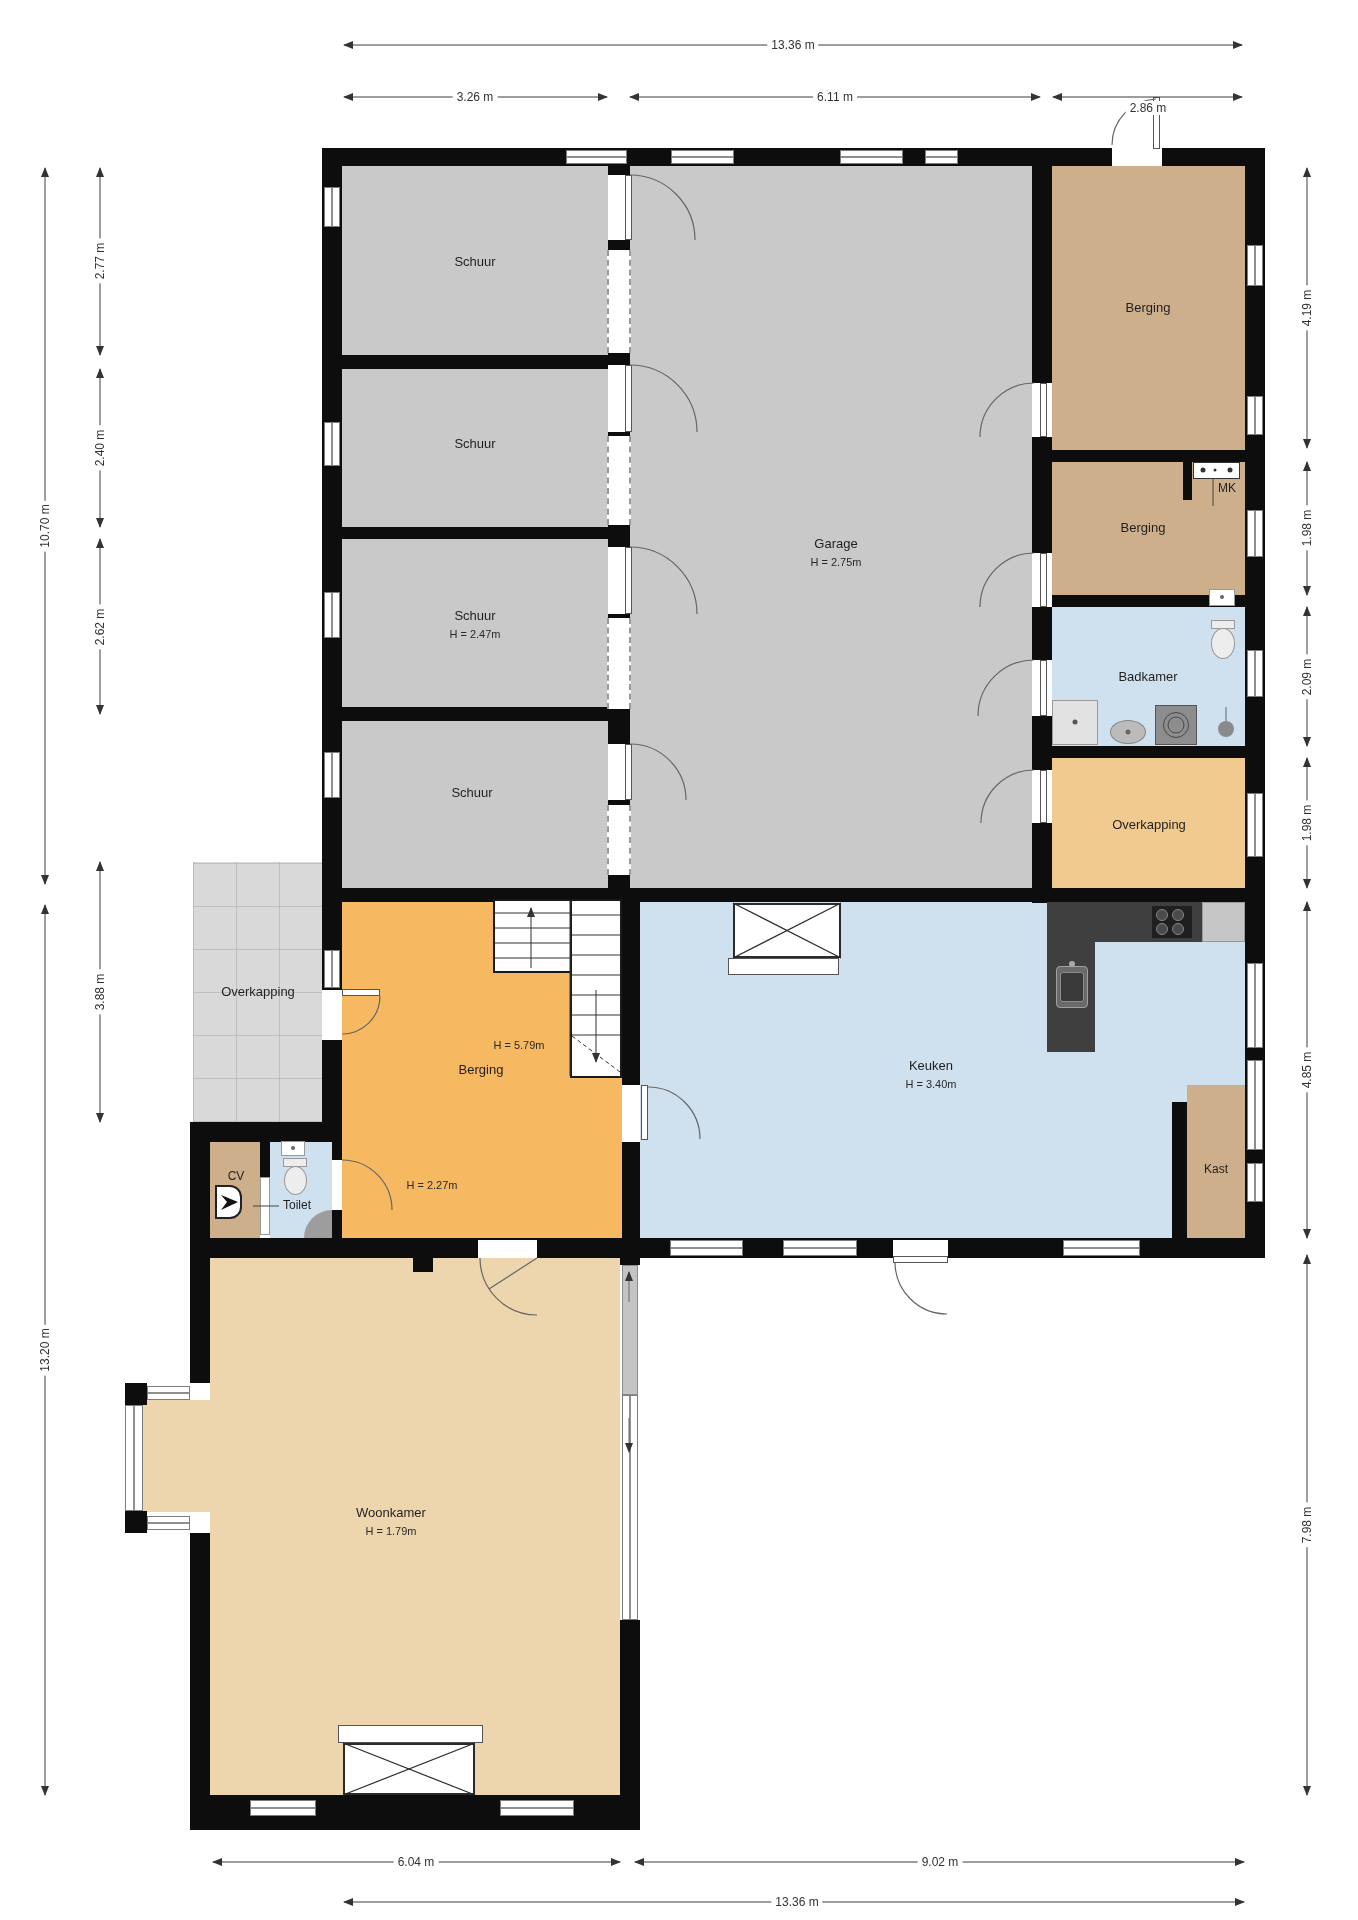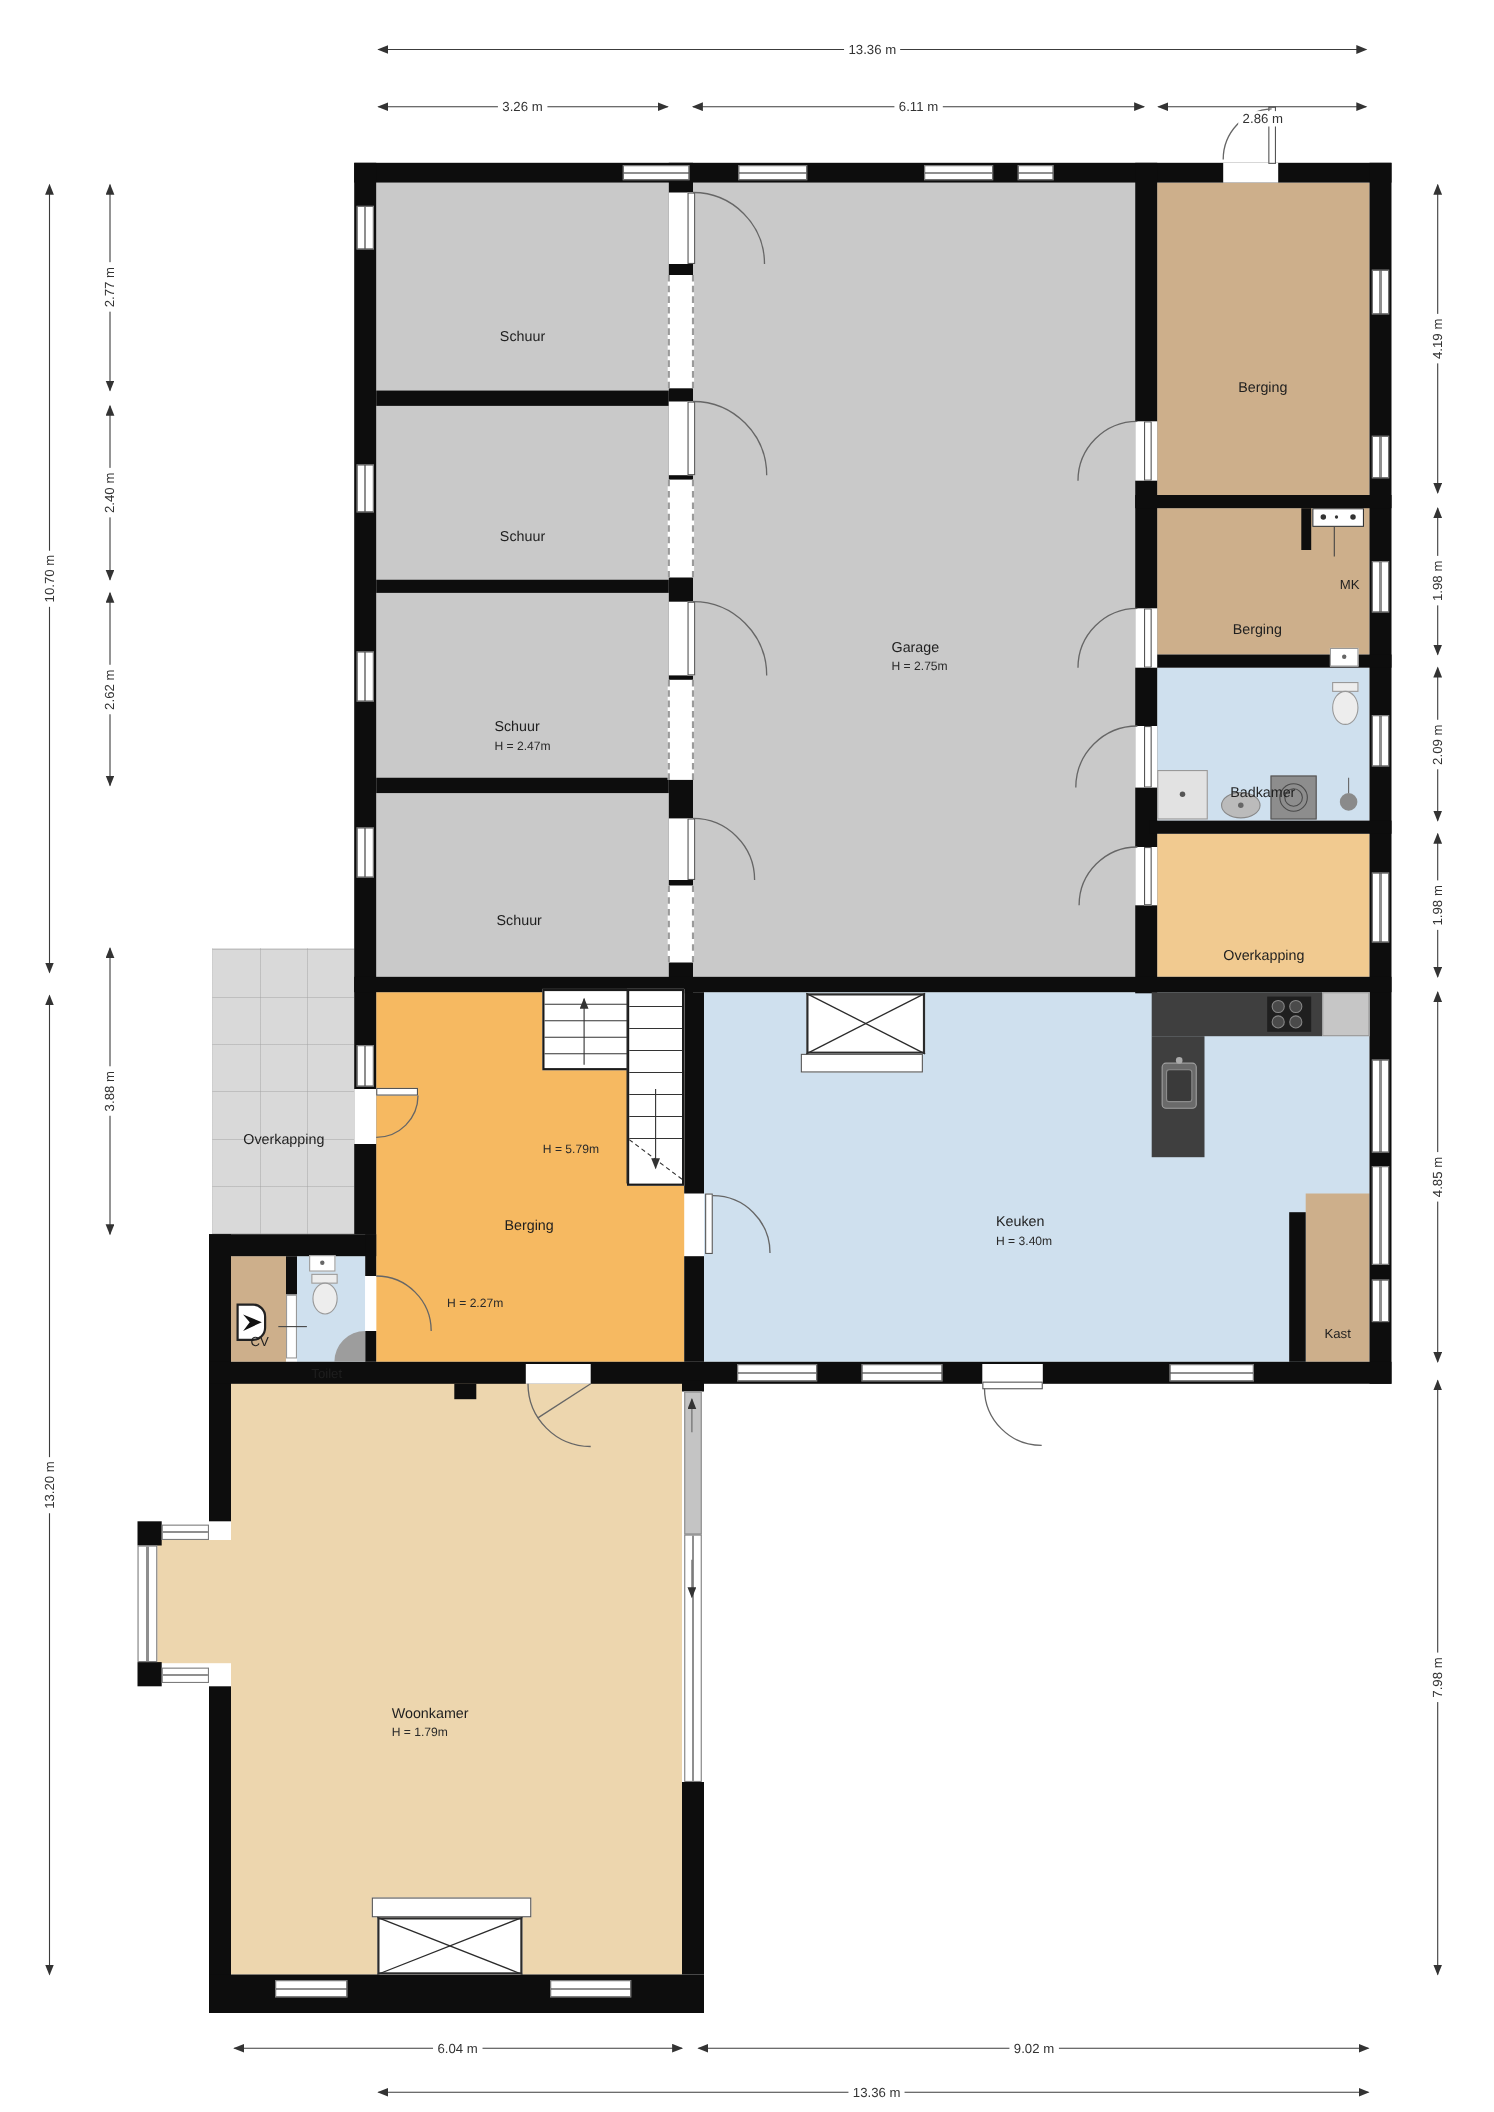--- a/index.html
+++ b/index.html
@@ -5,21 +5,21 @@
   html,body{margin:0;padding:0;background:#fff;font-family:"Liberation Sans",sans-serif;}
   #plan{position:relative;width:1358px;height:1920px;background:#ffffff;overflow:hidden;}
   .room{position:absolute;}
   .wall{position:absolute;background:#0d0d0d;}
   .gap{position:absolute;background:#ffffff;}
   .winh{position:absolute;background:linear-gradient(#ffffff 42%,#8f8f8f 42%,#8f8f8f 58%,#ffffff 58%);border:1px solid #7d7d7d;box-sizing:border-box;}
   .winv{position:absolute;background:linear-gradient(90deg,#ffffff 42%,#8f8f8f 42%,#8f8f8f 58%,#ffffff 58%);border:1px solid #7d7d7d;box-sizing:border-box;}
   .dashv{position:absolute;background:#fff;border-left:2px dashed #9a9a9a;border-right:2px dashed #9a9a9a;box-sizing:border-box;}
   .leaf{position:absolute;background:#fff;border:1px solid #555;box-sizing:border-box;}
   .fix{position:absolute;box-sizing:border-box;}
-  .rlabel{position:absolute;transform:translate(-50%,-50%);font-size:13px;color:#1f1f1f;white-space:nowrap;line-height:1.55;margin-top:44px;}
+  .rlabel{position:absolute;transform:translate(-50%,-50%);text-align:center;font-size:13px;color:#1f1f1f;white-space:nowrap;line-height:1.55;}
   .rlabel .h{display:block;font-size:11px;color:#2a2a2a;}
   .rlabel.small{font-size:12px;}
   .hlabel{position:absolute;transform:translate(-50%,-50%);font-size:11px;color:#2a2a2a;white-space:nowrap;}
   .dim{position:absolute;transform:translate(-50%,-50%);background:#fff;font-size:12px;color:#333;padding:0 4px;white-space:nowrap;z-index:6;}
   .dim.v{transform:translate(-50%,-50%) rotate(-90deg);}
   .tiles{background-image:
     repeating-linear-gradient(0deg,rgba(160,160,160,.45) 0 1px,transparent 1px 43px),
     repeating-linear-gradient(90deg,rgba(160,160,160,.45) 0 1px,transparent 1px 43px);}
   svg.lines{position:absolute;left:0;top:0;z-index:5;pointer-events:none;}
   .z1{z-index:1}.z2{z-index:2}.z3{z-index:3}.z4{z-index:4}.z7{z-index:7}

